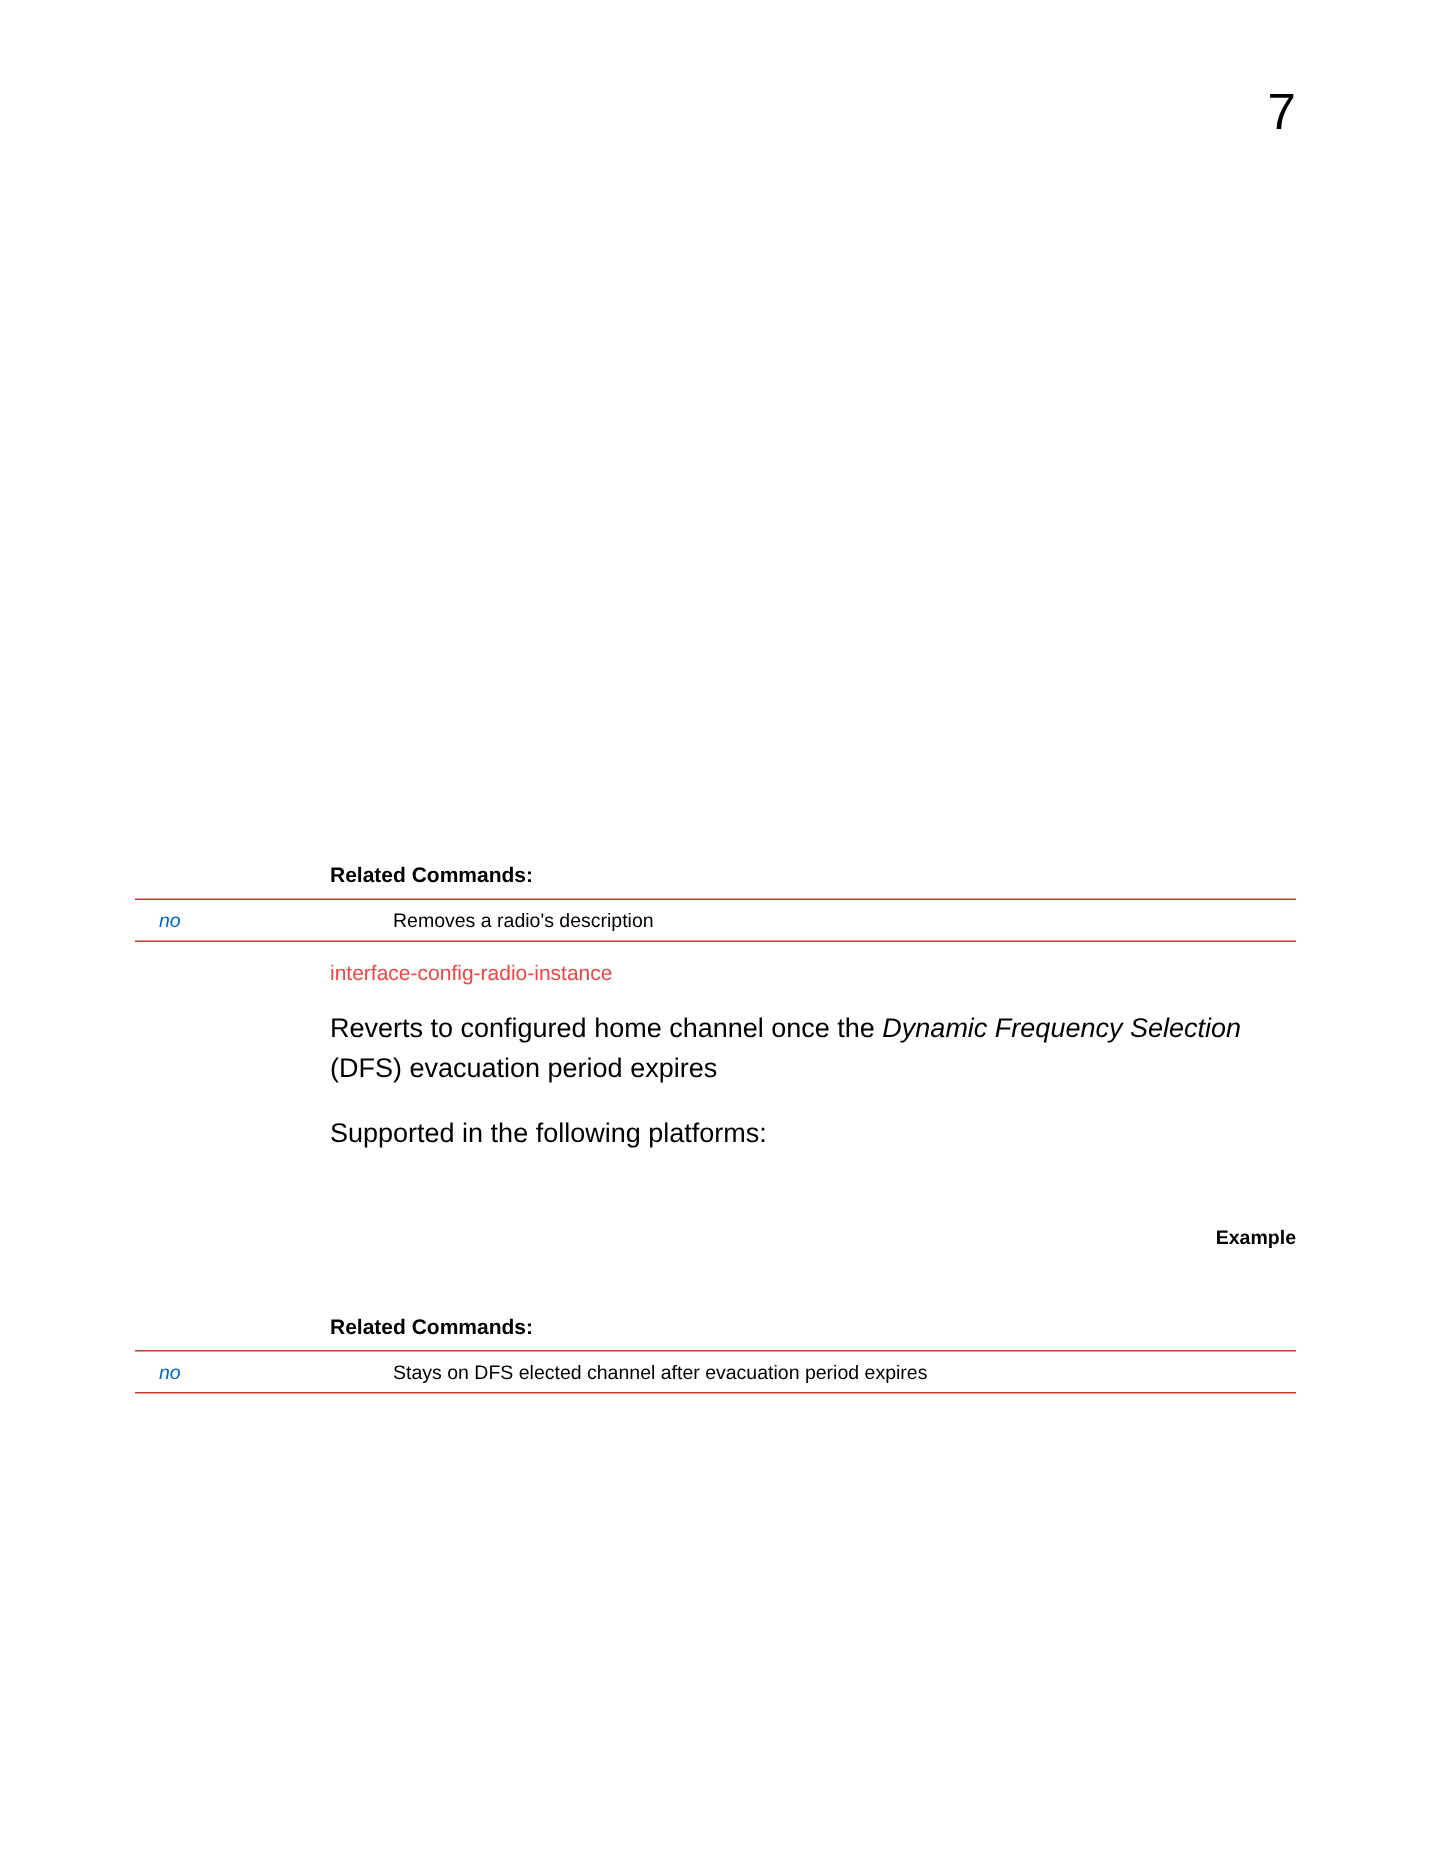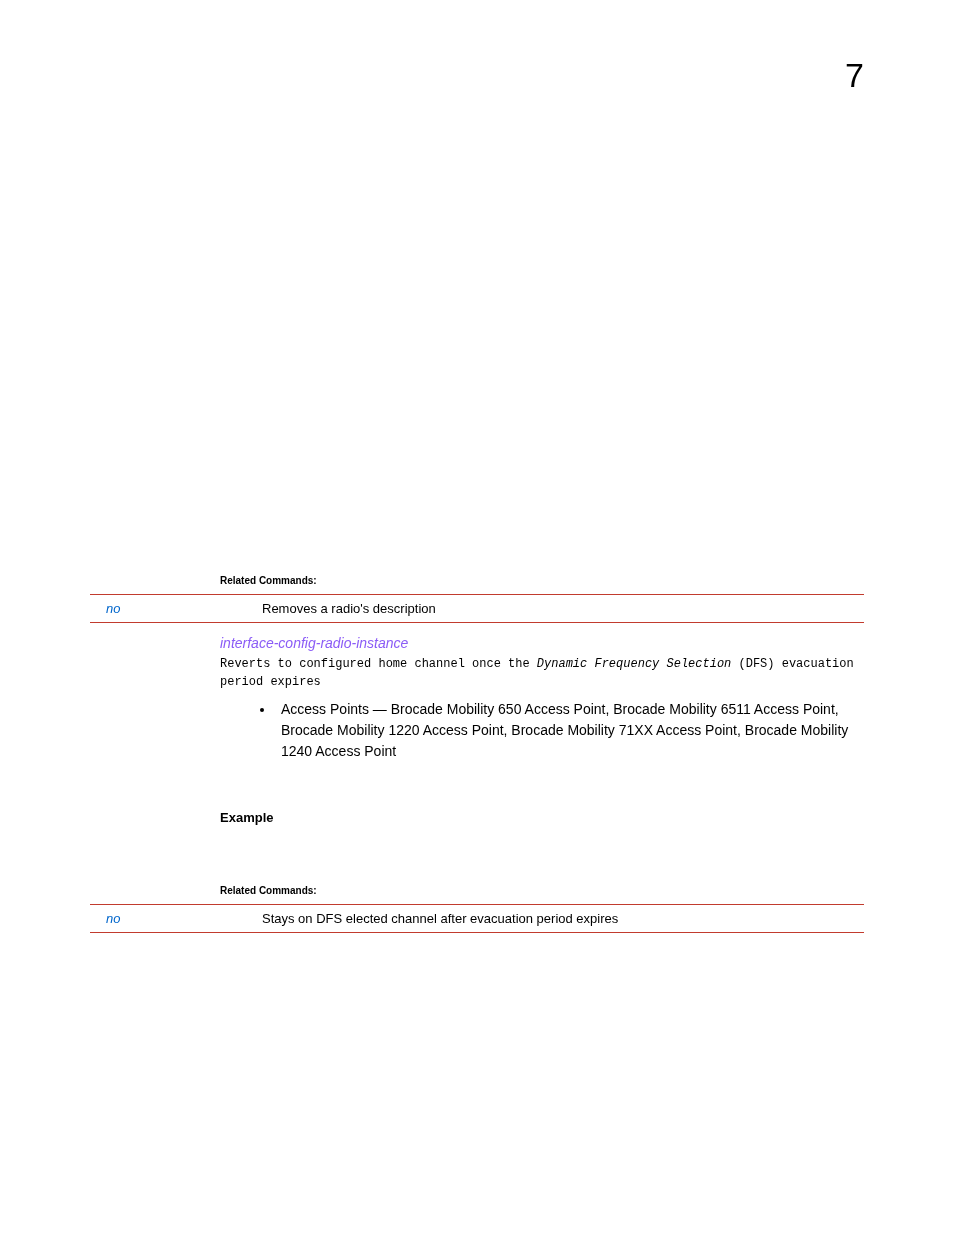--- a/index.html
+++ b/index.html
@@ -22,40 +22,39 @@
     font-size: 34px;
     font-weight: 400;
     color: #000;
     margin-bottom: 480px;
   }
   .content {
     margin-left: 130px;
   }
   .heading-bold {
     font-weight: bold;
-    font-size: 10px;
-    margin-top: 16px;
+    font-size: 14px;
+    margin-top: 0;
     margin-bottom: 8px;
   }
   .heading-bold-black {
     font-weight: 900;
     font-size: 13px;
     margin-top: 12px;
     margin-bottom: 8px;
+    text-align: right;
   }
   .link {
-    color: #8b5cf6;
-    font-style: italic;
+    color: #ef4444;
     font-size: 14px;
   }
   .body-text {
-    font-size: 12px;
+    font-size: 18px;
     line-height: 1.5;
-    margin: 4px 0;
-    font-family: Liberation Mono, monospace;
+    margin: 16px 0;
   }
   .italic-inline {
     font-style: italic;
   }
   .bullet-list {
     list-style: disc;
     margin: 8px 0 16px 0;
     padding-left: 55px;
   }
   .bullet-list li {
@@ -103,24 +102,22 @@
     </tbody>
       </table>
 
 
     <div class="link">interface-config-radio-instance</div>
 
     <div class="body-text">
       <span>Reverts to configured home channel once the </span><span class="italic-inline">Dynamic Frequency Selection</span><span> (DFS) evacuation period expires</span>
     </div>
 
+    <div class="body-text">Supported in the following platforms:</div>
 
-    <ul class="bullet-list">
-      <li>Access Points — Brocade Mobility 650 Access Point, Brocade Mobility 6511 Access Point, Brocade Mobility 1220 Access Point, Brocade Mobility 71XX Access Point, Brocade Mobility 1240 Access Point</li>
-    </ul>
 
 
     <div style="height:20px"></div>
 
 
 
     <div class="heading-bold-black">Example</div>
 
     <div style="height:36px"></div>
 

